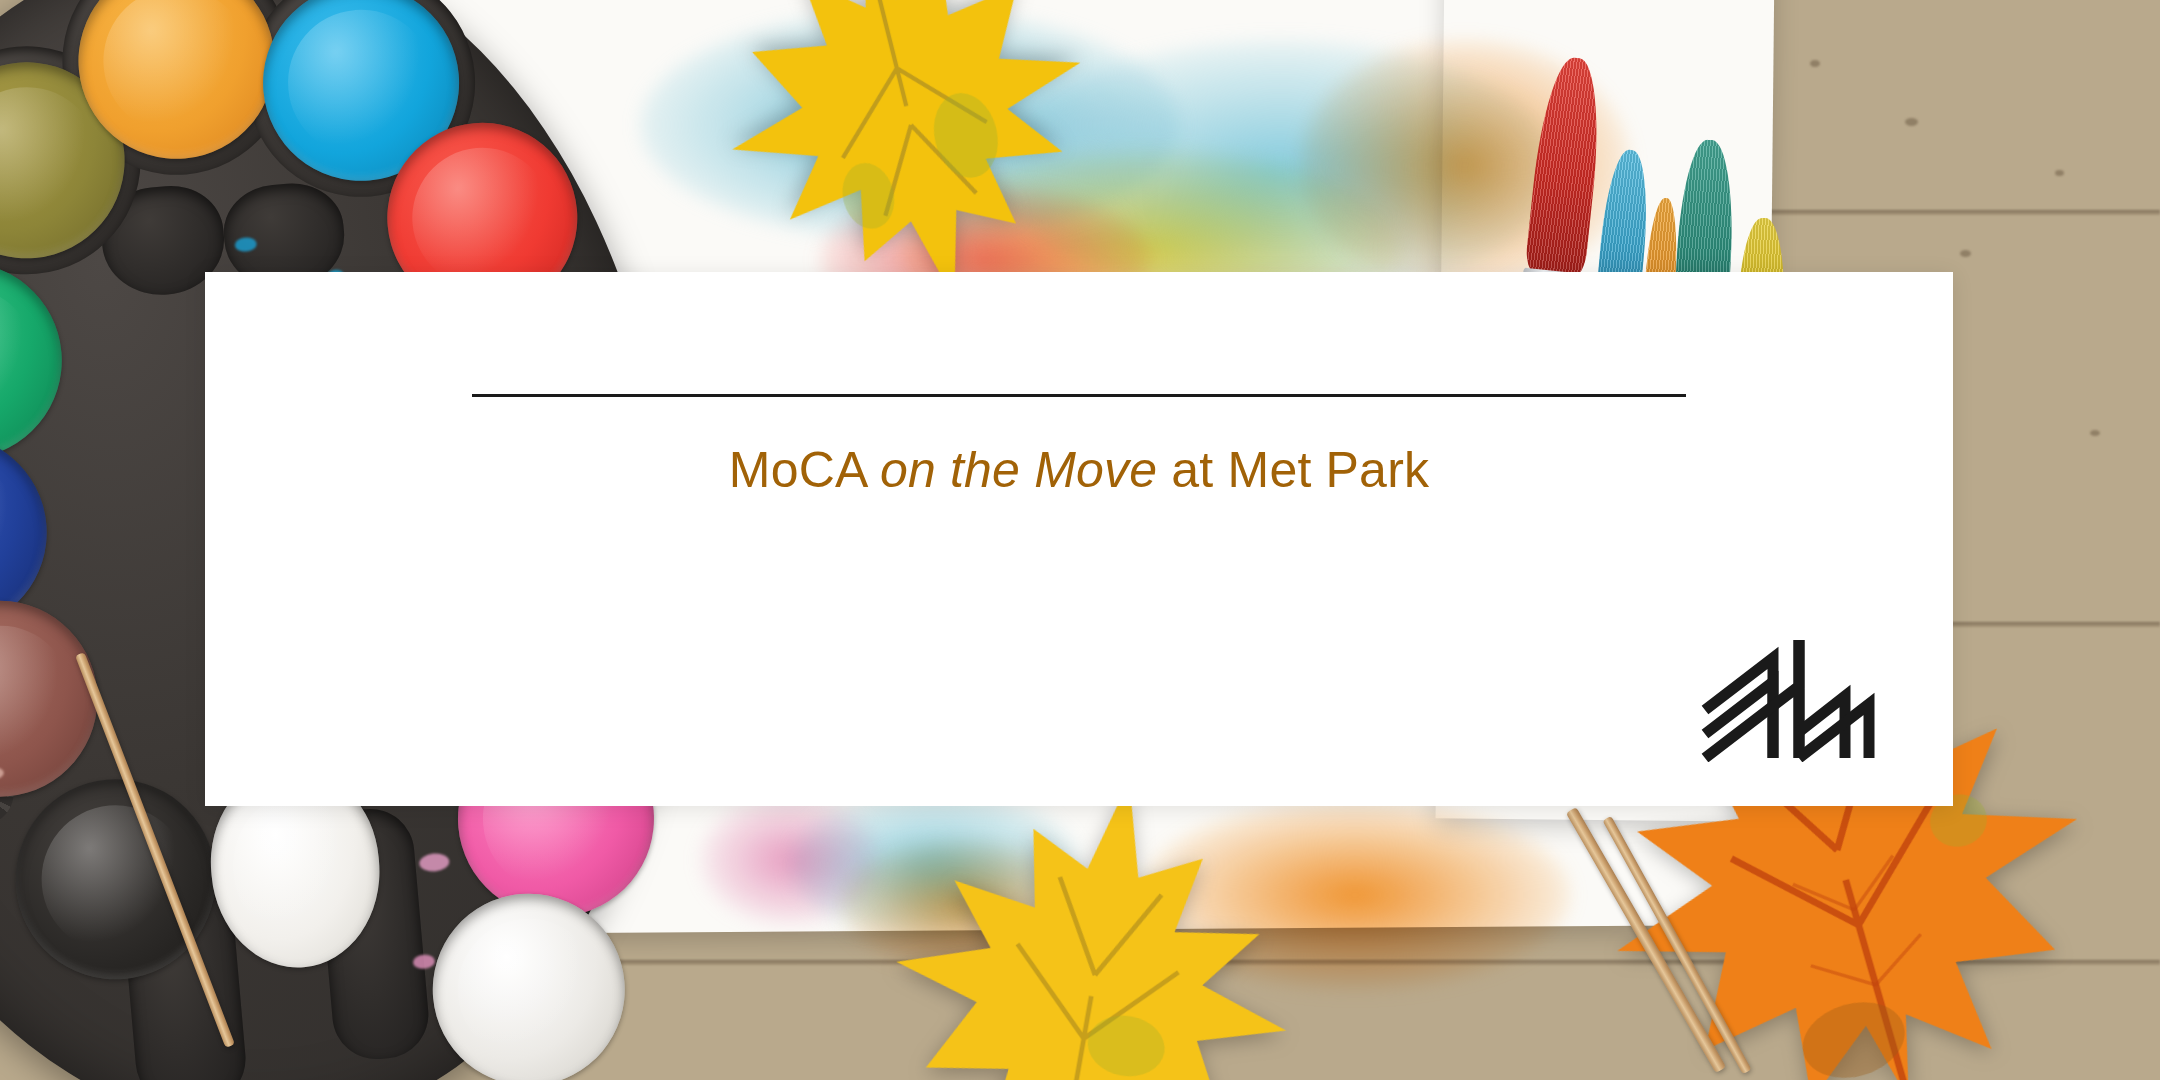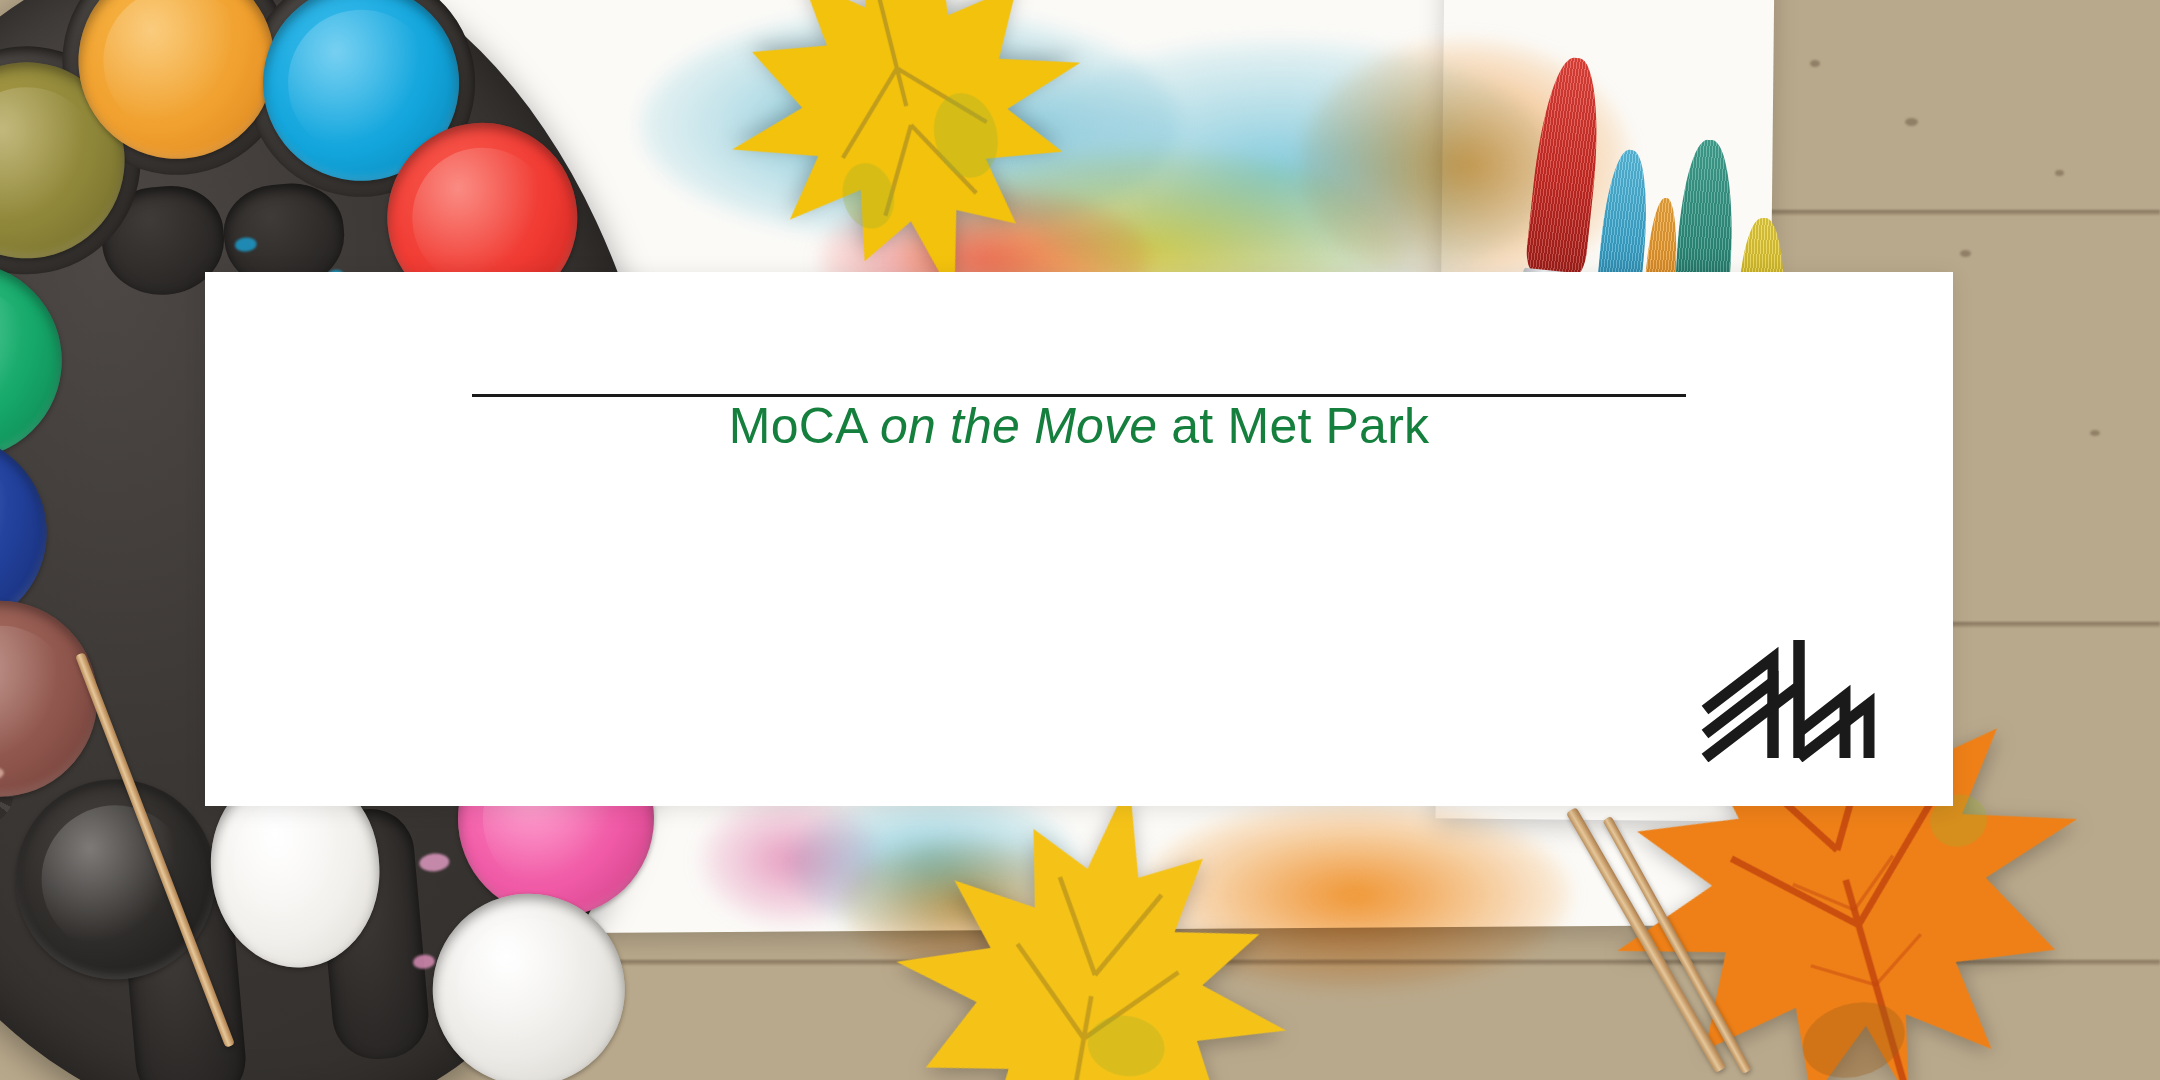--- a/index.html
+++ b/index.html
@@ -211,25 +211,26 @@
     color:#1a1a1a;
     white-space:nowrap;
   }
   .divider {
     width:1214px;
     height:3px;
     background:#1a1a1a;
     margin:44px auto 0 auto;
   }
   .subtitle {
+    margin-top:44px;
     font-family:"Liberation Sans", sans-serif;
     font-size:50px;
     font-weight:normal;
     letter-spacing:.2px;
-    color:#15803d;
+    color:#a16207;
     white-space:nowrap;
   }
   .subtitle em { font-style:italic; }
 
   
   .logo {
     position:absolute;
     right:78px; bottom:44px;
     width:176px; height:128px;
   }

